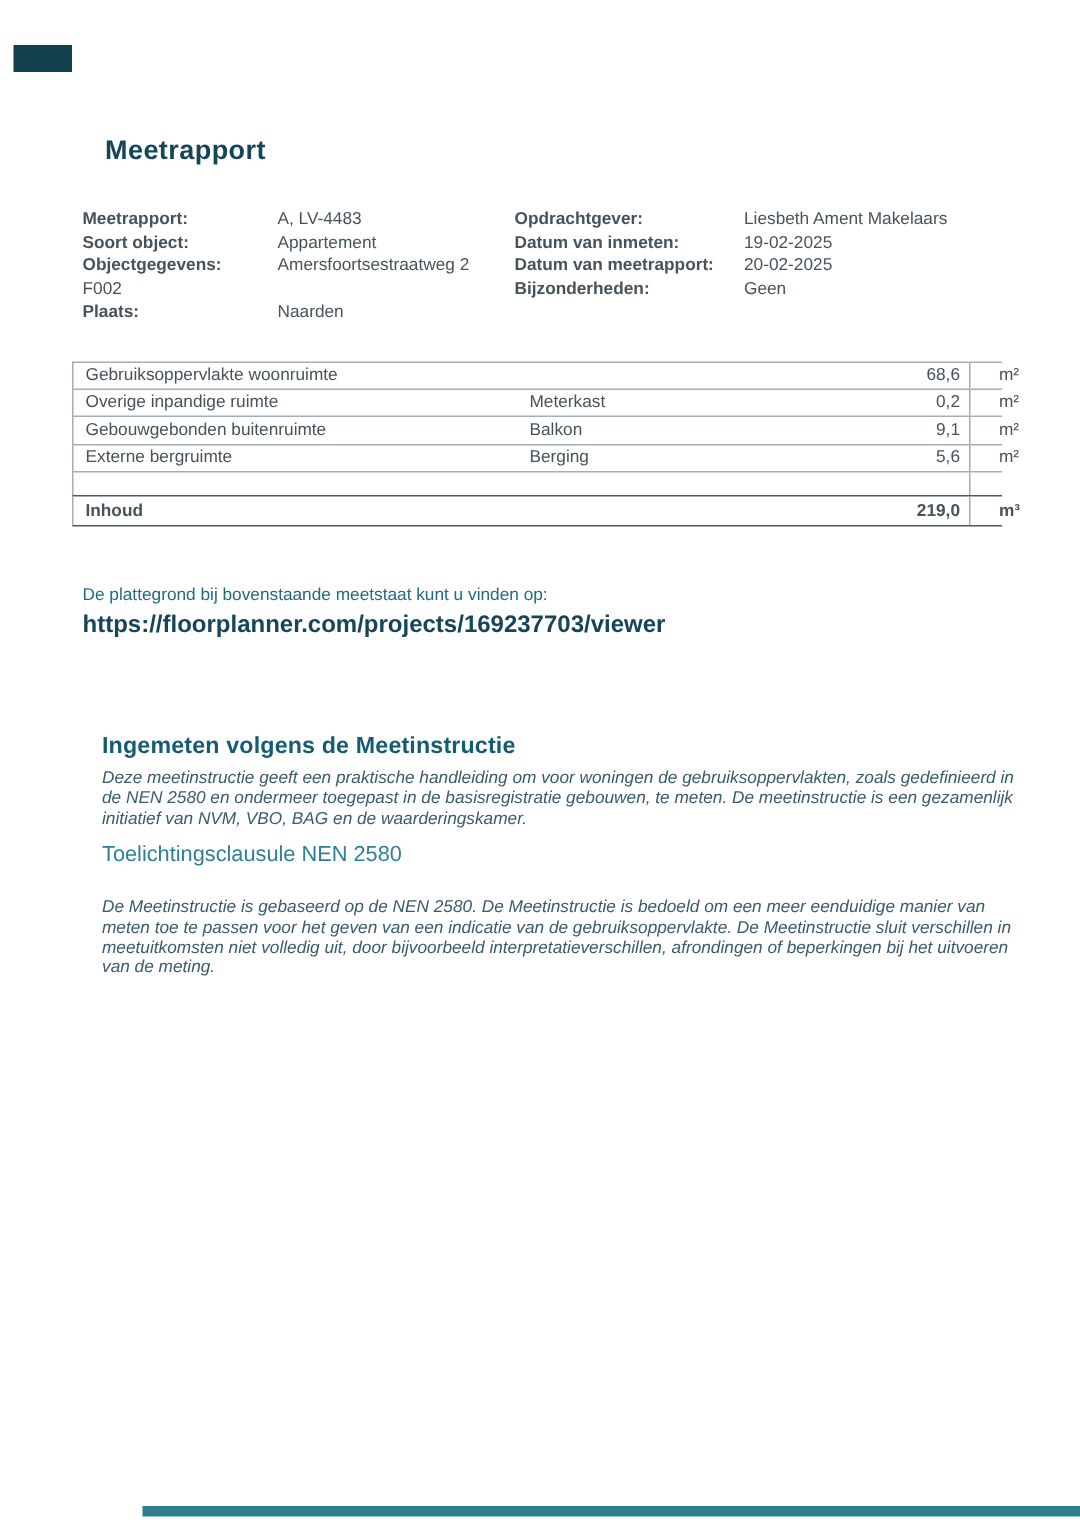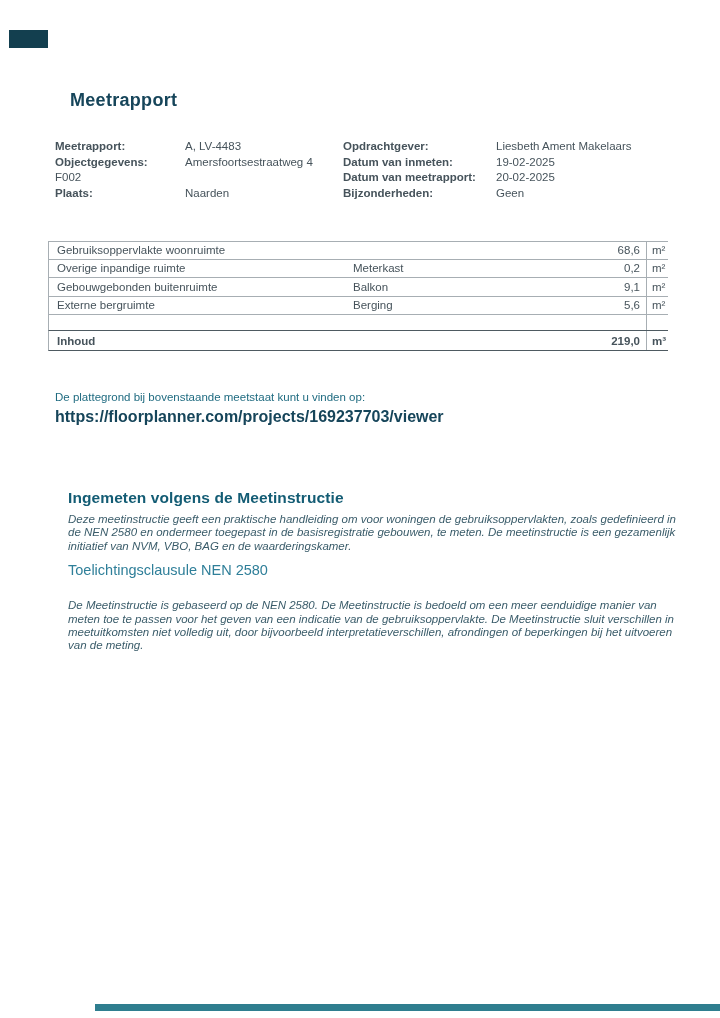--- a/index.html
+++ b/index.html
@@ -61,21 +61,21 @@
     border-bottom: 1px solid #a7aeb3;
     border-left: 1px solid #a7aeb3;
   }
   .trow.first { border-top: 1px solid #a7aeb3; }
   .t-label { width: 304px; padding-left: 8px; white-space: nowrap; overflow: hidden; }
   .t-sub { flex: 1 1 auto; white-space: nowrap; }
   .t-value { width: 70px; text-align: right; padding-right: 6px; }
   .t-unit {
     width: 22px; align-self: stretch;
     display: flex; align-items: center;
-    padding-left: 5px;
+    padding-left: 19px;
     border-left: 1px solid #a7aeb3;
   }
   .t-spacer {
     display: flex;
     height: 15px;
     border-left: 1px solid #a7aeb3;
   }
   .t-spacer .sp-main { width: 597px; }
   .t-spacer .sp-unit { border-left: 1px solid #a7aeb3; flex: 1; }
   .trow.total {
@@ -141,22 +141,26 @@
 
   <div class="page-title">Meetrapport</div>
 
   <div class="meta">
     <div class="meta-col left">
       <div class="meta-row">
         <span class="meta-label">Meetrapport:</span>
         <span class="meta-value">A, LV-4483</span>
       </div>
       <div class="meta-row">
+        <span class="meta-label">Soort object:</span>
+        <span class="meta-value">Appartement</span>
+      </div>
+      <div class="meta-row">
         <span class="meta-label">Objectgegevens:</span>
-        <span class="meta-value">Amersfoortsestraatweg 4</span>
+        <span class="meta-value">Amersfoortsestraatweg 2</span>
       </div>
       <div class="meta-row">
         <span class="meta-label plain">F002</span>
         <span class="meta-value"></span>
       </div>
       <div class="meta-row">
         <span class="meta-label">Plaats:</span>
         <span class="meta-value">Naarden</span>
       </div>
     </div>

